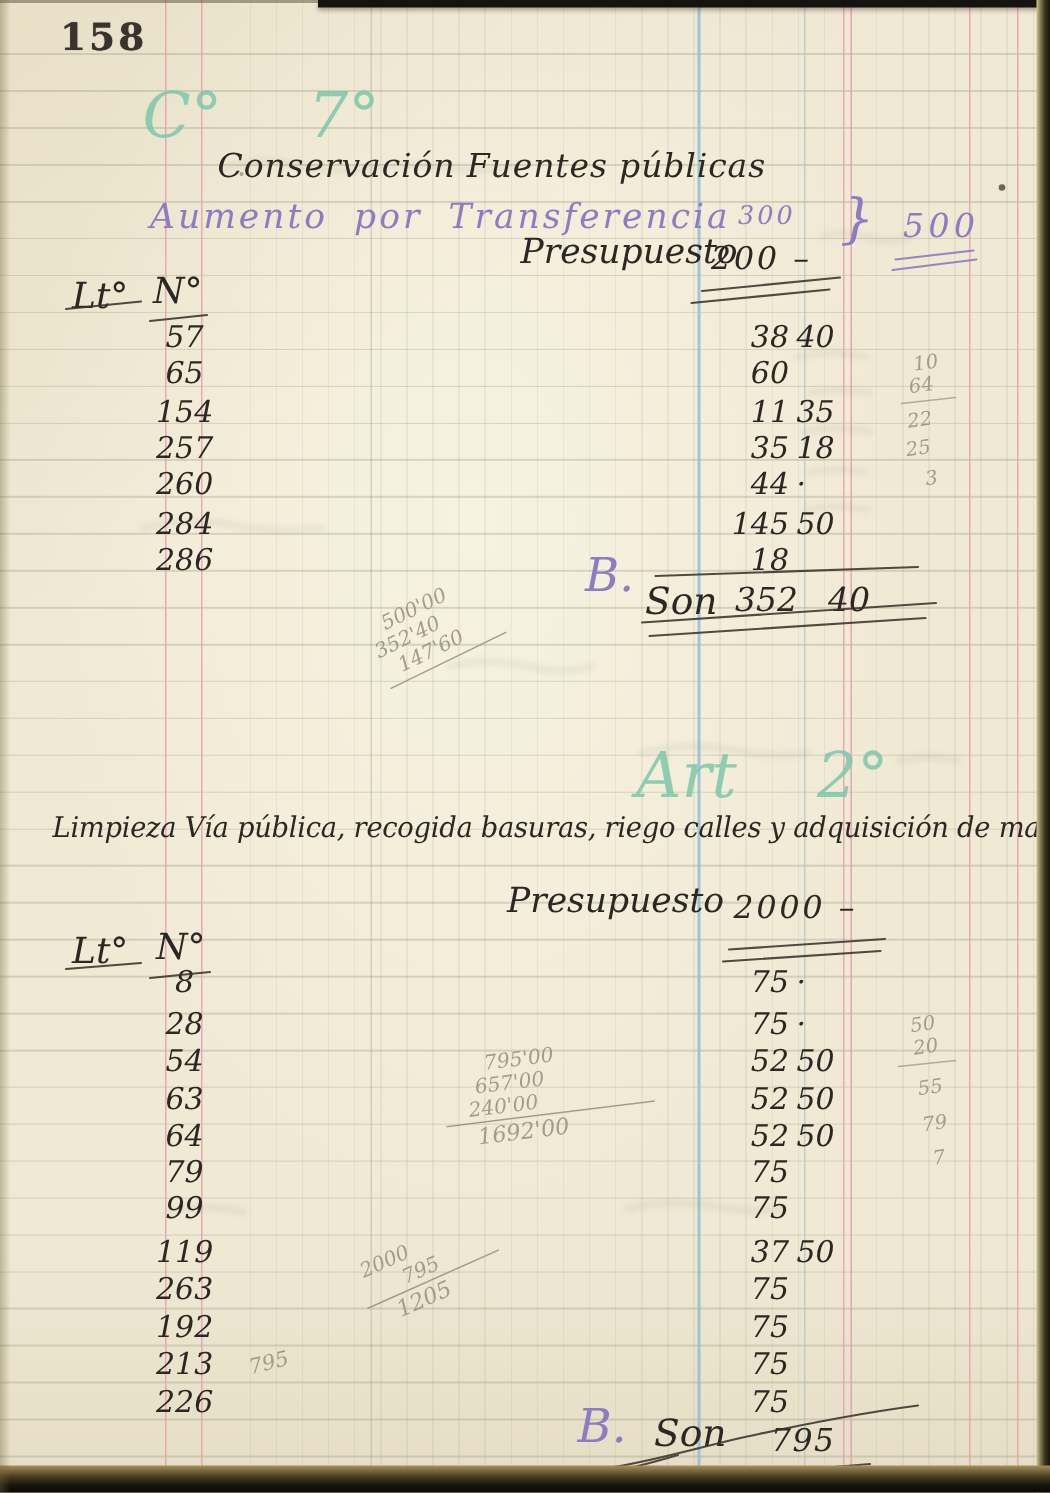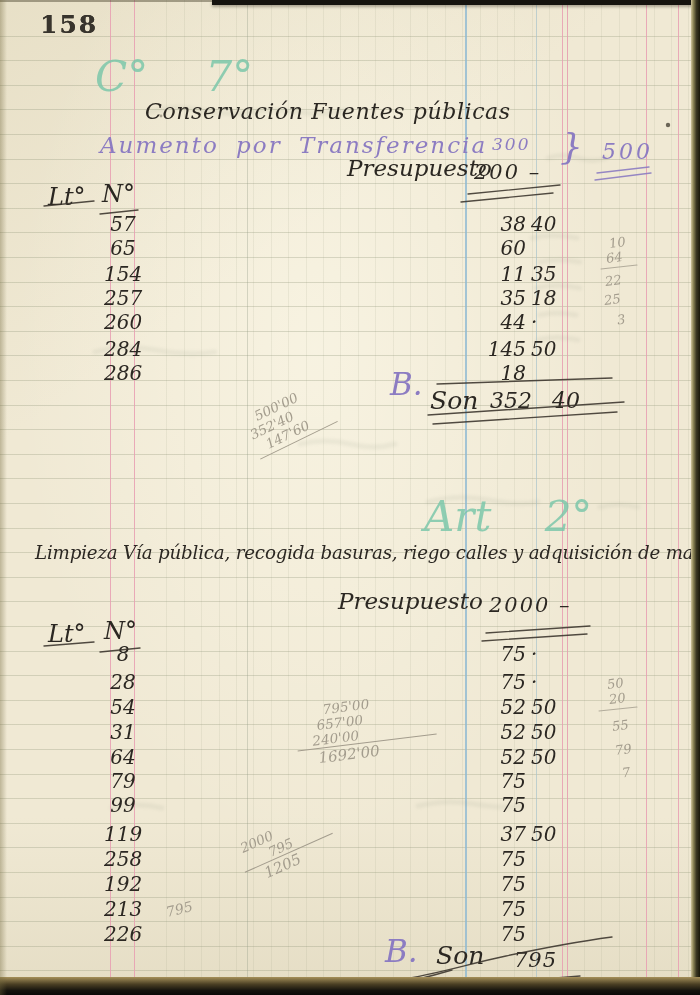--- a/index.html
+++ b/index.html
@@ -175,21 +175,21 @@
       <span class="no">28</span>
       <span class="amt">75</span>
       <span class="cts">·</span>
     </div>
   <div class="row" style="top:695px">
       <span class="no">54</span>
       <span class="amt">52</span>
       <span class="cts">50</span>
     </div>
   <div class="row" style="top:720px">
-      <span class="no">31</span>
+      <span class="no">63</span>
       <span class="amt">52</span>
       <span class="cts">50</span>
     </div>
   <div class="row" style="top:745px">
       <span class="no">64</span>
       <span class="amt">52</span>
       <span class="cts">50</span>
     </div>
   <div class="row" style="top:769px">
       <span class="no">79</span>
@@ -200,21 +200,21 @@
       <span class="no">99</span>
       <span class="amt">75</span>
       <span class="cts"></span>
     </div>
   <div class="row" style="top:822px">
       <span class="no">119</span>
       <span class="amt">37</span>
       <span class="cts">50</span>
     </div>
   <div class="row" style="top:847px">
-      <span class="no">258</span>
+      <span class="no">263</span>
       <span class="amt">75</span>
       <span class="cts"></span>
     </div>
   <div class="row" style="top:872px">
       <span class="no">192</span>
       <span class="amt">75</span>
       <span class="cts"></span>
     </div>
   <div class="row" style="top:897px">
       <span class="no">213</span>

